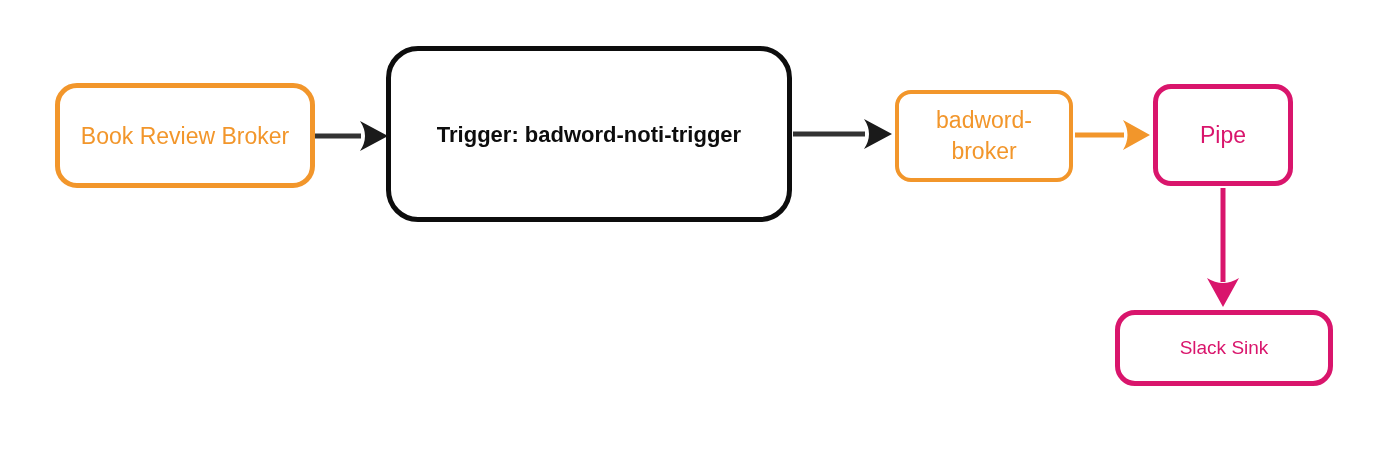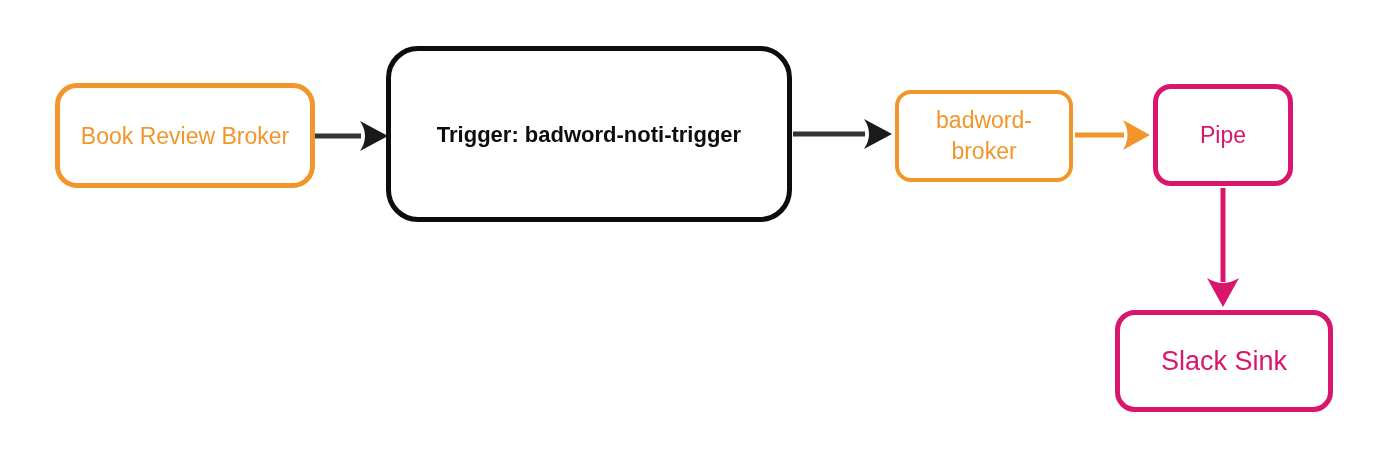--- a/index.html
+++ b/index.html
@@ -67,23 +67,23 @@
     padding: 0 14px;
   }
   .node-pipe {
     left: 1153px; top: 84px;
     width: 140px; height: 102px;
     border-radius: 18px;
     font-size: 23px;
   }
   .node-slack {
     left: 1115px; top: 310px;
-    width: 218px; height: 102px;
+    width: 218px; height: 76px;
     border-radius: 20px;
-    font-size: 27px;
+    font-size: 19px;
   }
   .trigger-line b { font-weight: 700; }
   .trigger-line span { font-weight: 400; }
 </style>
 </head>
 <body>
 
 <div class="canvas">
 
   <svg class="edges" width="1375" height="465" viewBox="0 0 1375 465" xmlns="http://www.w3.org/2000/svg">

